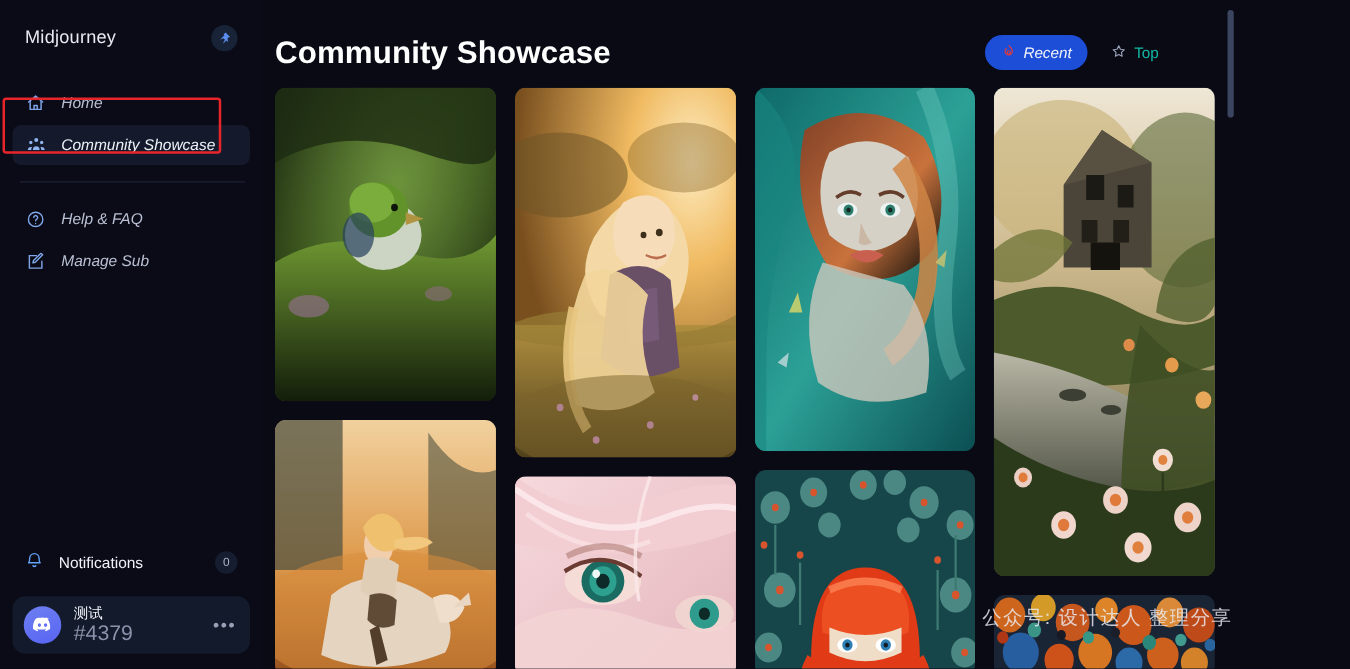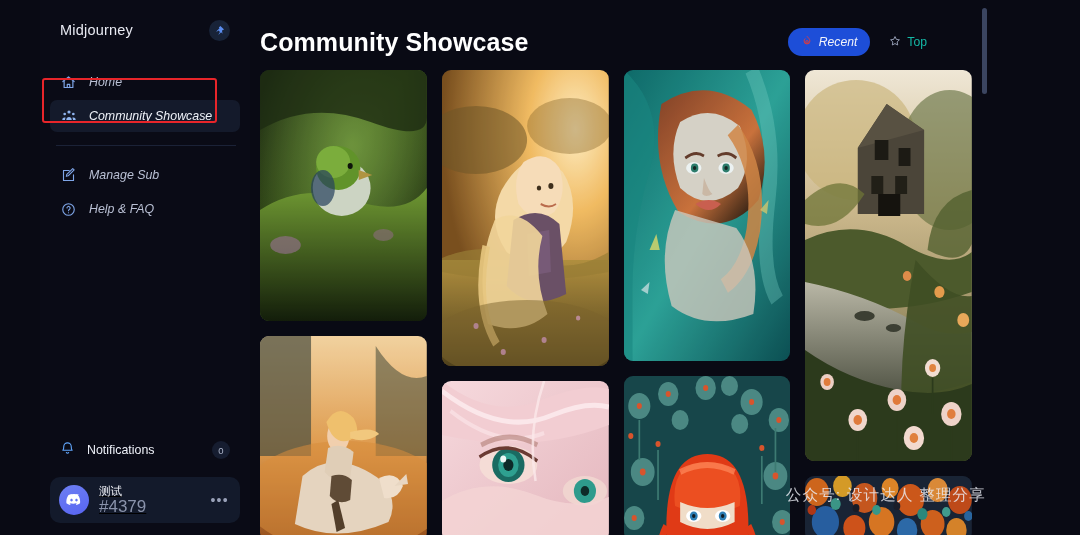--- a/index.html
+++ b/index.html
@@ -3,21 +3,21 @@
 <meta charset="utf-8">
 <title>Midjourney — Community Showcase</title>
 <style>
   * { box-sizing: border-box; margin: 0; padding: 0; }
   html, body {
     width: 1080px; height: 535px;
     background: #090a14;
     font-family: "Liberation Sans", sans-serif;
     overflow: hidden;
   }
-  .app { display: flex; width: 992px; height: 535px; position: relative; padding-left: 40px; }
+  .app { display: flex; width: 992px; height: 535px; position: relative; }
 
   
   .sidebar {
     width: 210px; height: 535px;
     background: #0a0b16;
     position: relative;
     flex: 0 0 210px;
   }
   .brand-row {
     display: flex; align-items: center; justify-content: space-between;
@@ -72,21 +72,21 @@
   .user-card {
     background: #131a2b; border-radius: 10px; height: 46px;
     display: flex; align-items: center; gap: 10px; padding: 0 9px;
     cursor: pointer;
   }
   .avatar {
     width: 30px; height: 30px; border-radius: 50%;
     background: linear-gradient(160deg,#6d7ff2,#5865f2);
     display: flex; align-items: center; justify-content: center; flex: 0 0 30px;
   }
-  .user-meta { flex: 1; min-width: 0; line-height: 1.15; text-decoration: underline; }
+  .user-meta { flex: 1; min-width: 0; line-height: 1.15; }
   .user-name { color: #f0f2f8; font-size: 11.6px; }
   .user-tag { color: #8a93ab; font-size: 17px; }
   .dots { color: #99a1b8; font-size: 14px; letter-spacing: 1.3px; padding-right: 2px; }
 
   
   .main { flex: 1; height: 535px; position: relative; overflow: hidden; background: #090a14; }
   .topbar {
     display: flex; align-items: center; justify-content: space-between;
     padding: 0 52px 0 10px; height: 56px; margin-top: 14px;
   }
@@ -169,37 +169,37 @@
         </span>
         <span class="nav-label">Community Showcase</span>
       </div>
     </nav>
 
     <div class="divider"></div>
 
     <nav class="nav" style="margin-top:0">
       <div class="nav-item">
         <span class="ico">
+          <svg width="15" height="15" viewBox="0 0 24 24" fill="none" stroke="#7fa6e8" stroke-width="1.8" stroke-linecap="round">
+            <circle cx="12" cy="12" r="9.2"></circle>
+              <path d="M9.6 9.4a2.5 2.5 0 114 2.2c-.9.6-1.6 1.1-1.6 2.2"></path>
+              <circle cx="12" cy="17.2" r=".9" fill="#7fa6e8" stroke="none"></circle>
+          </svg>
+        </span>
+        <span class="nav-label">Help &amp; FAQ</span>
+      </div>
+      <div class="nav-item">
+        <span class="ico">
           <svg width="15" height="15" viewBox="0 0 24 24" fill="none" stroke="#7fa6e8" stroke-width="1.8" stroke-linecap="round" stroke-linejoin="round">
             <path d="M4 4h9"></path>
               <path d="M4 4v16h16v-9"></path>
               <path d="M21 3l-9.5 9.5-3 .8.8-3L18.8 1z"></path>
           </svg>
         </span>
         <span class="nav-label">Manage Sub</span>
-      </div>
-      <div class="nav-item">
-        <span class="ico">
-          <svg width="15" height="15" viewBox="0 0 24 24" fill="none" stroke="#7fa6e8" stroke-width="1.8" stroke-linecap="round">
-            <circle cx="12" cy="12" r="9.2"></circle>
-              <path d="M9.6 9.4a2.5 2.5 0 114 2.2c-.9.6-1.6 1.1-1.6 2.2"></path>
-              <circle cx="12" cy="17.2" r=".9" fill="#7fa6e8" stroke="none"></circle>
-          </svg>
-        </span>
-        <span class="nav-label">Help &amp; FAQ</span>
       </div>
     </nav>
 
     <div class="annot-box"></div>
 
     <div class="side-bottom">
       <div class="notif-row">
         <span class="ico">
           <svg width="15" height="15" viewBox="0 0 24 24" fill="none" stroke="#60a5fa" stroke-width="1.8" stroke-linecap="round" stroke-linejoin="round">
             <path d="M6 9a6 6 0 0112 0c0 4.5 1.4 5.8 1.4 5.8H4.6S6 13.5 6 9z"></path>

